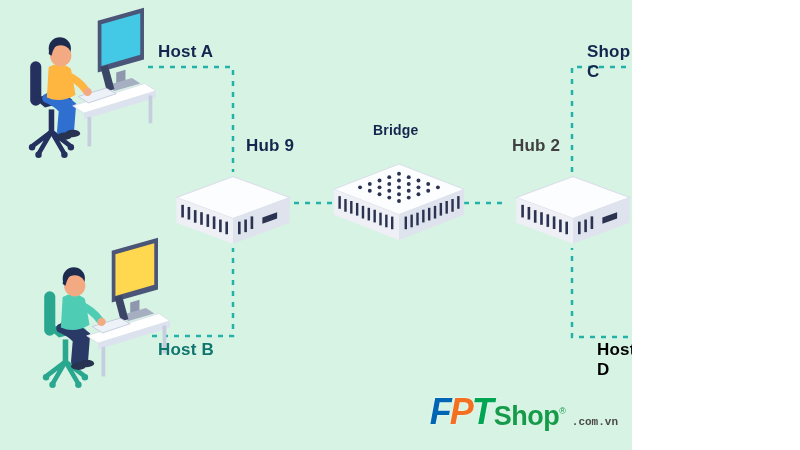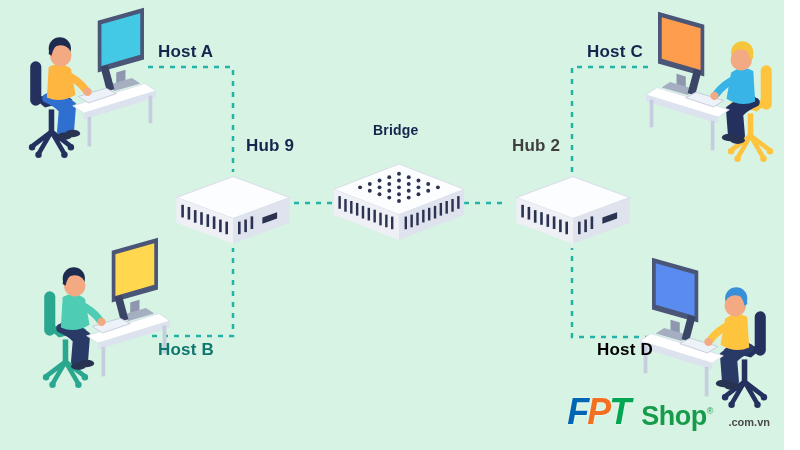--- a/index.html
+++ b/index.html
@@ -1,35 +1,35 @@
 <!DOCTYPE html>
 <html><head>
 <meta charset="utf-8">
 <style>
   html,body{margin:0;padding:0;}
   body{font-family:"Liberation Sans", sans-serif;}
-  #stage{position:relative;width:784px;height:450px;background:#d7f3e4;overflow:hidden;}
+  #stage{position:relative;width:632px;height:450px;background:#d7f3e4;overflow:hidden;}
 
   .dlabel{position:absolute;font-weight:bold;font-size:17px;color:#14264e;letter-spacing:.2px;}
   .dlabel.big{font-size:14px;}
 
   .scene{position:absolute;width:148px;height:176px;}
   .scene svg{width:100%;height:100%;display:block;}
   .scene.flip svg{transform:scaleX(-1);}
 
   .device{position:absolute;}
   .device svg{width:100%;height:100%;display:block;}
 
   #connectors{position:absolute;left:0;top:0;width:800px;height:450px;}
 
   #logo{position:absolute;right:14px;bottom:20px;display:flex;align-items:flex-end;line-height:1;}
   #logo .letter{font-size:36px;font-weight:900;font-style:italic;letter-spacing:-2px;
     text-shadow:0 0 2px #ffffff;}
-  #logo .shop{font-size:27px;font-weight:bold;color:#169b4a;margin-left:12px;letter-spacing:-.5px;}
-  #logo .suffix{font-size:11px;color:#4a4a4a;font-weight:bold;margin-left:15px;margin-bottom:2px;}
+  #logo .shop{font-size:27px;font-weight:bold;color:#169b4a;margin-left:2px;letter-spacing:-.5px;}
+  #logo .suffix{font-size:11px;color:#4a4a4a;font-weight:bold;margin-left:6px;margin-bottom:2px;font-family:Liberation Mono, monospace;}
   #logo .reg{font-size:9px;color:#169b4a;margin-bottom:14px;}
 </style>
 </head>
 <body>
 
 <svg width="0" height="0" style="position:absolute">
   <defs>
 
     <g id="workstation">
 
@@ -199,21 +199,21 @@
   </div>
 
   <div class="device" style="left:510px;top:166px;width:126px;height:84px;">
     <svg viewBox="0 0 120 80">
         <use href="#hub-device"></use>
       </svg>
   </div>
 
   <div class="dlabel" style="left: 158px; top: 42px; color: rgb(20, 38, 78);">Host A</div>
   <div class="dlabel" style="left: 158px; top: 340px; color: #0f766e;">Host B</div>
-  <div class="dlabel" style="left: 587px; top: 42px; color: rgb(20, 38, 78);">Host C</div>
+  <div class="dlabel" style="left: 587px; top: 42px; color: rgb(20, 38, 78);">Shop C</div>
   <div class="dlabel" style="left: 597px; top: 340px; color: #000000;">Host D</div>
   <div class="dlabel" style="left: 246px; top: 136px; color: rgb(20, 38, 78);">Hub 9</div>
   <div class="dlabel big" style="left: 373px; top: 122px; color: rgb(20, 38, 78);">Bridge</div>
   <div class="dlabel" style="left: 512px; top: 136px; color: #404040;">Hub 2</div>
 
   <div id="logo">
     <span class="letter" style="color: rgb(0, 102, 179);">F</span>
     <span class="letter" style="color: rgb(243, 112, 33);">P</span>
     <span class="letter" style="color: rgb(0, 166, 81);">T</span>
     <span class="shop">Shop</span>

